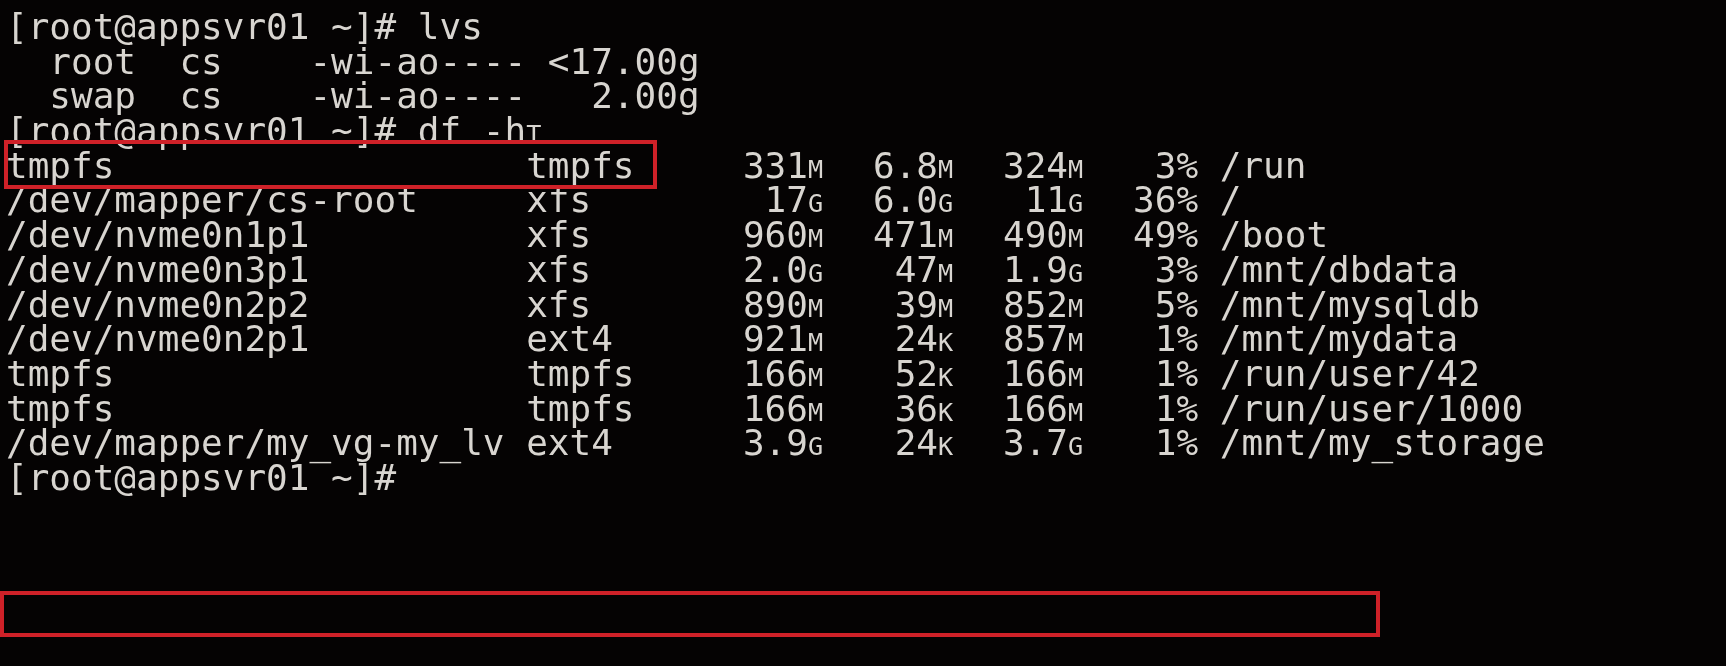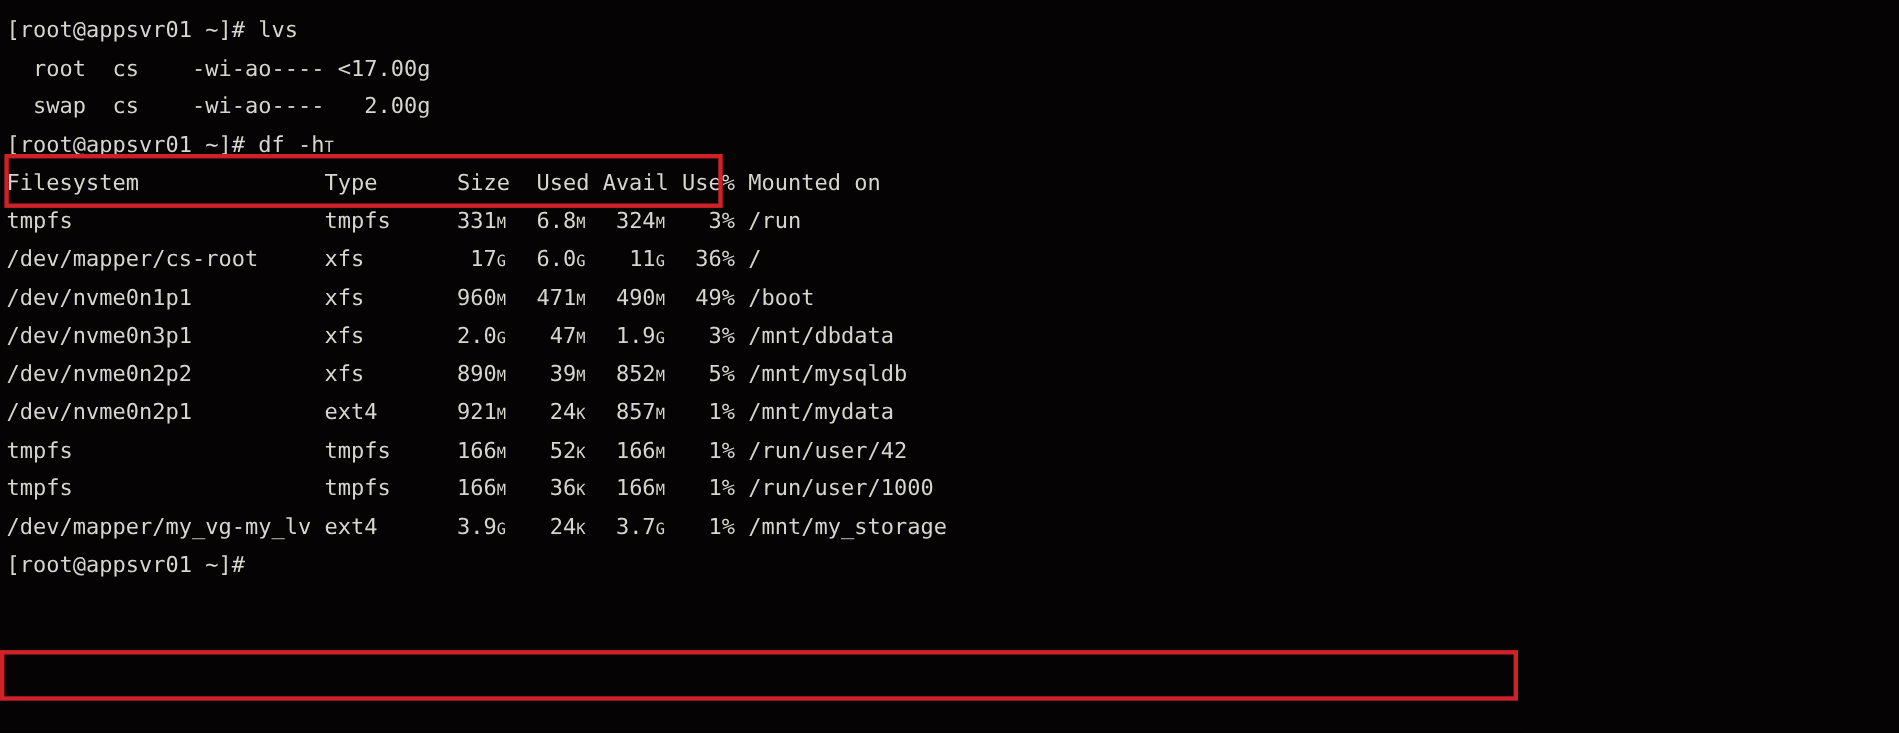--- a/index.html
+++ b/index.html
@@ -7,21 +7,21 @@
     --fg:#d8d5d0;
     --hl:#cf2128;
   }
   html,body{margin:0;padding:0;background:#000;}
   .term{
     position:relative;
     width:1726px;height:666px;
     background:var(--bg);
     color:var(--fg);
     font-family:"DejaVu Sans Mono", monospace;
-    font-size:20px;
+    font-size:36px;
     line-height:34.7px;
     padding:10px 0 12px 6px;
     box-sizing:border-box;
     overflow:hidden;
   }
   .t-line{
     height:34.7px;
     white-space:pre;
   }
   
@@ -42,21 +42,20 @@
   #hl2{left:0px;top:591px;width:1380px;height:46px;}
 </style>
 </head>
 <body>
 
 <div class="term">
   <div class="t-line"><span class="uw">[root@appsvr01 ~]#</span> <span class="uw">lvs</span></div>
     <div class="t-line">  root  cs    -wi-ao---- &lt;17.00g</div>
     <div class="t-line">  swap  cs    -wi-ao----   2.00g</div>
   <div class="t-line"><span class="uw">[root@appsvr01 ~]#</span> <span class="uw">df -h<span class="u">T</span></span></div>
-  <div class="t-line">Filesystem              Type      Size  Used Avail Use% Mounted on</div>
     <div class="t-line">tmpfs                   tmpfs     331<span class="u">M</span>  6.8<span class="u">M</span>  324<span class="u">M</span>   3% /run</div>
     <div class="t-line">/dev/mapper/cs-root     xfs        17<span class="u">G</span>  6.0<span class="u">G</span>   11<span class="u">G</span>  36% /</div>
     <div class="t-line">/dev/nvme0n1p1          xfs       960<span class="u">M</span>  471<span class="u">M</span>  490<span class="u">M</span>  49% /boot</div>
     <div class="t-line">/dev/nvme0n3p1          xfs       2.0<span class="u">G</span>   47<span class="u">M</span>  1.9<span class="u">G</span>   3% /mnt/dbdata</div>
     <div class="t-line">/dev/nvme0n2p2          xfs       890<span class="u">M</span>   39<span class="u">M</span>  852<span class="u">M</span>   5% /mnt/mysqldb</div>
     <div class="t-line">/dev/nvme0n2p1          ext4      921<span class="u">M</span>   24<span class="u">K</span>  857<span class="u">M</span>   1% /mnt/mydata</div>
     <div class="t-line">tmpfs                   tmpfs     166<span class="u">M</span>   52<span class="u">K</span>  166<span class="u">M</span>   1% /run/user/42</div>
     <div class="t-line">tmpfs                   tmpfs     166<span class="u">M</span>   36<span class="u">K</span>  166<span class="u">M</span>   1% /run/user/1000</div>
     <div class="t-line">/dev/mapper/my_vg-my_lv ext4      3.9<span class="u">G</span>   24<span class="u">K</span>  3.7<span class="u">G</span>   1% /mnt/my_storage</div>
   <div class="t-line"><span class="uw">[root@appsvr01 ~]#</span></div>

